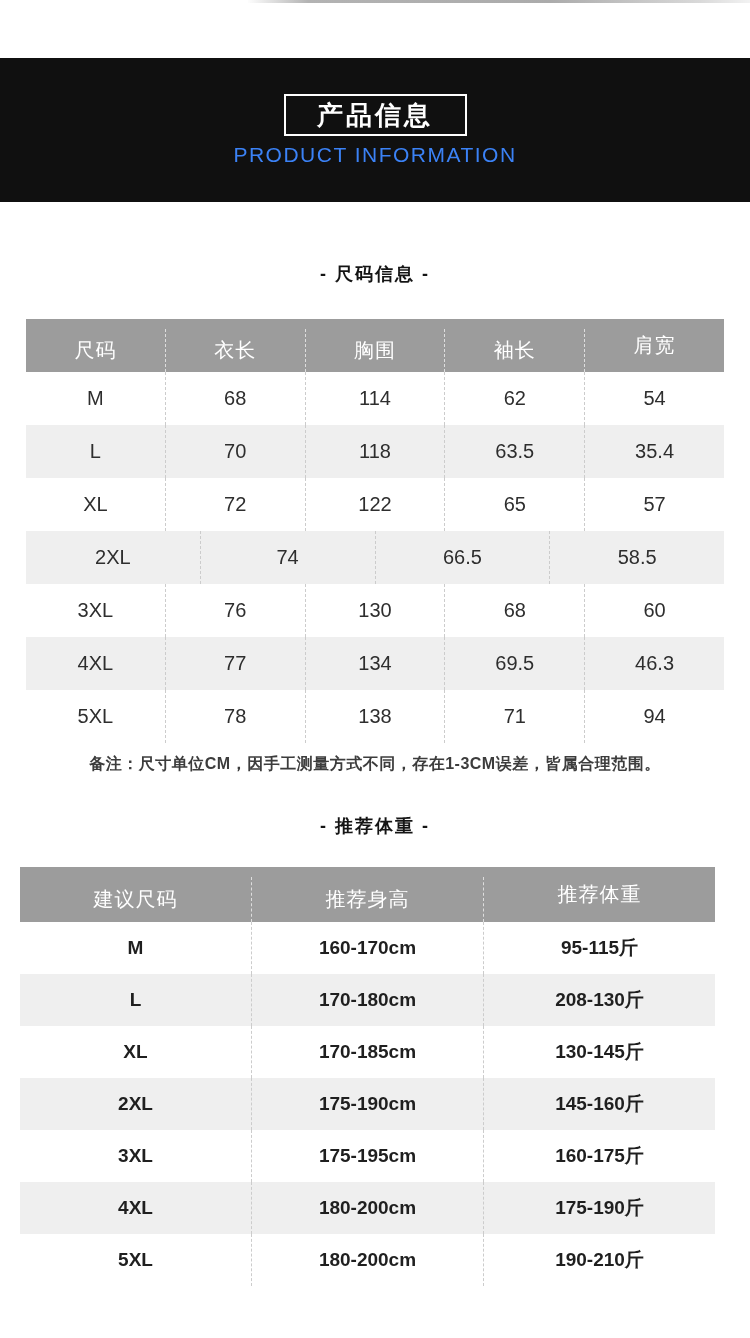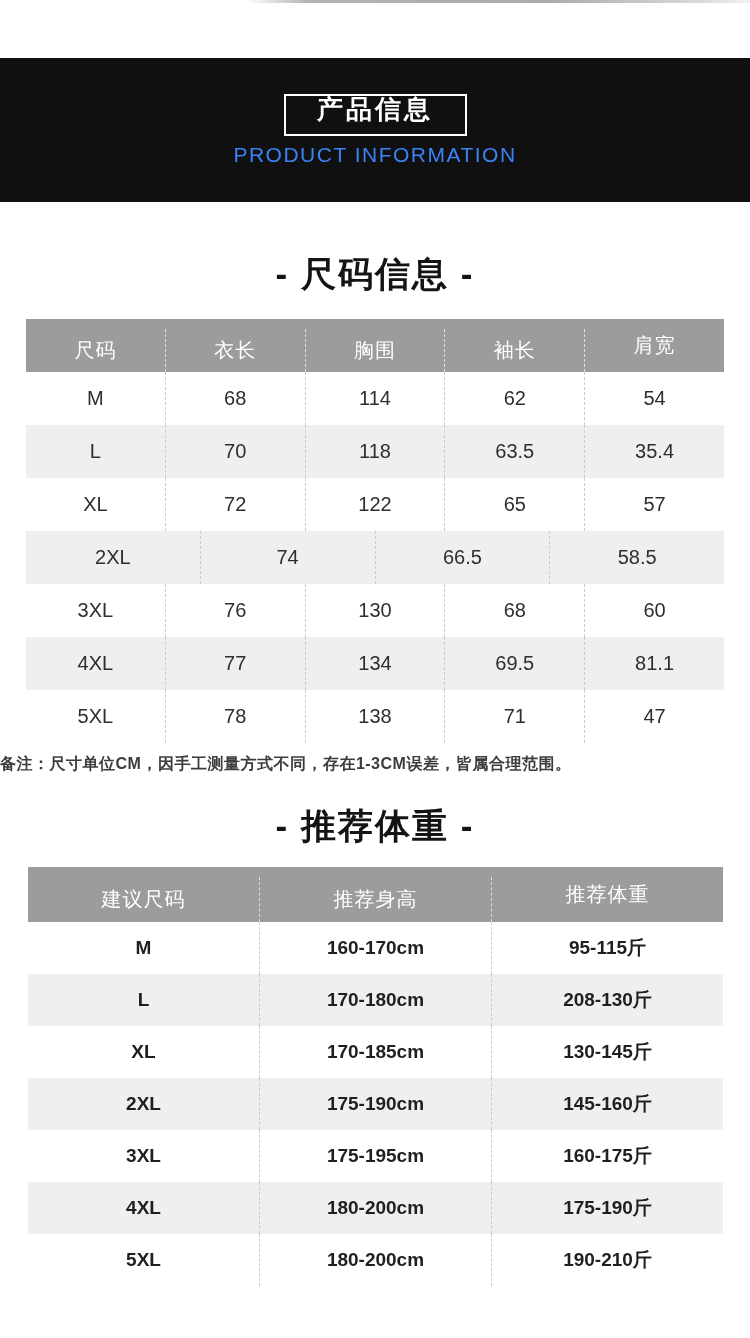--- a/index.html
+++ b/index.html
@@ -17,55 +17,55 @@
   .top-hairline{
     position:absolute;top:0;left:248px;width:502px;height:3px;
     background:linear-gradient(to right,#fdfdfd,#b3b3b3 12%,#ababab 60%,#d9d9d9 90%,#f2f2f2);
   }
   .banner{
     position:absolute;top:58px;left:0;width:750px;height:144px;
     background:var(--banner-bg);text-align:center;
   }
   .banner-box{
     margin:36px auto 0 auto;width:183px;height:42px;border:2px solid #ffffff;
-    display:flex;justify-content:center;
+    display:flex;align-items:center;justify-content:center;
   }
   .banner-title{
     margin:0;font-size:26px;font-weight:bold;color:#ffffff;letter-spacing:3px;line-height:1;
   }
   .banner-sub{
     margin-top:7px;font-size:21px;color:#3b82f6;letter-spacing:1.5px;font-weight:normal;
   }
   .sec-heading{
     position:absolute;left:0;width:750px;margin:0;text-align:center;
-    font-size:35px;font-weight:bold;color:#141414;letter-spacing:2px;line-height:32px;
+    font-size:18px;font-weight:bold;color:#141414;letter-spacing:2px;line-height:32px;
   }
   .sec-heading.first{top:258px;}
   .sec-heading.second{top:810px;}
   .table{position:absolute;}
   .table.t1{left:26px;top:319px;width:698px;}
-  .table.t2{left:28px;top:867px;width:695px;}
+  .table.t2{left:20px;top:867px;width:695px;}
   .thead{display:flex;background:var(--header-bg);}
   .t1 .thead{height:53px;}
   .t2 .thead{height:55px;}
   .tr{display:flex;background:#ffffff;}
   .t1 .tr{height:53px;}
   .t2 .tr{height:52px;}
   .tr.alt{background:var(--alt-row-bg);}
   .cell{
     flex:1 1 0;display:flex;align-items:center;justify-content:center;
     min-width:0;
   }
   .cell:not(:last-child){border-right:1px dashed #cccccc;}
   .thead .cell:not(:last-child){border-right:1px dashed #dedede;margin-top:10px;}
   .th{color:#ffffff;font-size:20px;font-weight:normal;letter-spacing:1px;}
   .td{color:var(--text-dark);font-size:20px;}
   .t2 .td{font-weight:600;font-size:19px;color:#1f1f1f;}
   .note{
-    position:absolute;top:752px;left:0;width:750px;margin:0;text-align:left;
+    position:absolute;top:752px;left:0;width:750px;margin:0;text-align:center;
     font-size:16px;font-weight:600;color:#3c3c3c;letter-spacing:0.5px;line-height:24px;
   }
 </style>
 </head>
 <body>
 
 <div class="page">
 
   <div class="top-hairline"></div>
 
@@ -119,28 +119,28 @@
           <div class="cell td">76</div>
           <div class="cell td">130</div>
           <div class="cell td">68</div>
           <div class="cell td">60</div>
         </div>
         <div class="tr alt">
           <div class="cell td">4XL</div>
           <div class="cell td">77</div>
           <div class="cell td">134</div>
           <div class="cell td">69.5</div>
-          <div class="cell td">81.1</div>
+          <div class="cell td">46.3</div>
         </div>
         <div class="tr">
           <div class="cell td">5XL</div>
           <div class="cell td">78</div>
           <div class="cell td">138</div>
           <div class="cell td">71</div>
-          <div class="cell td">47</div>
+          <div class="cell td">94</div>
         </div>
       </div>
   </div>
 
   <p class="note">备注：尺寸单位CM，因手工测量方式不同，存在1-3CM误差，皆属合理范围。</p>
 
   <h2 class="sec-heading second">- 推荐体重 -</h2>
 
   <div class="table t2">
     <div class="thead">

